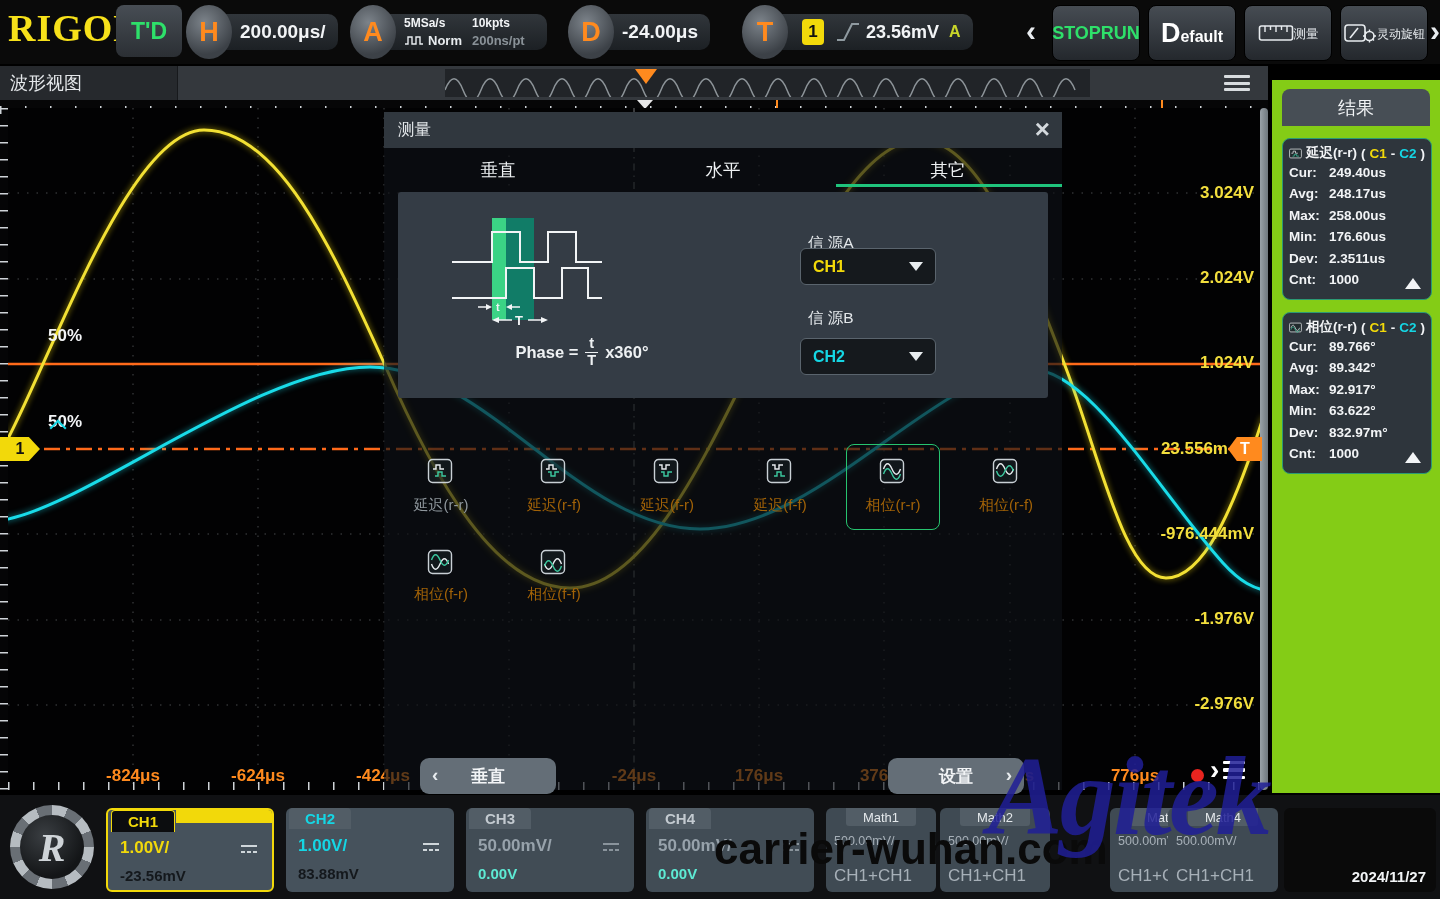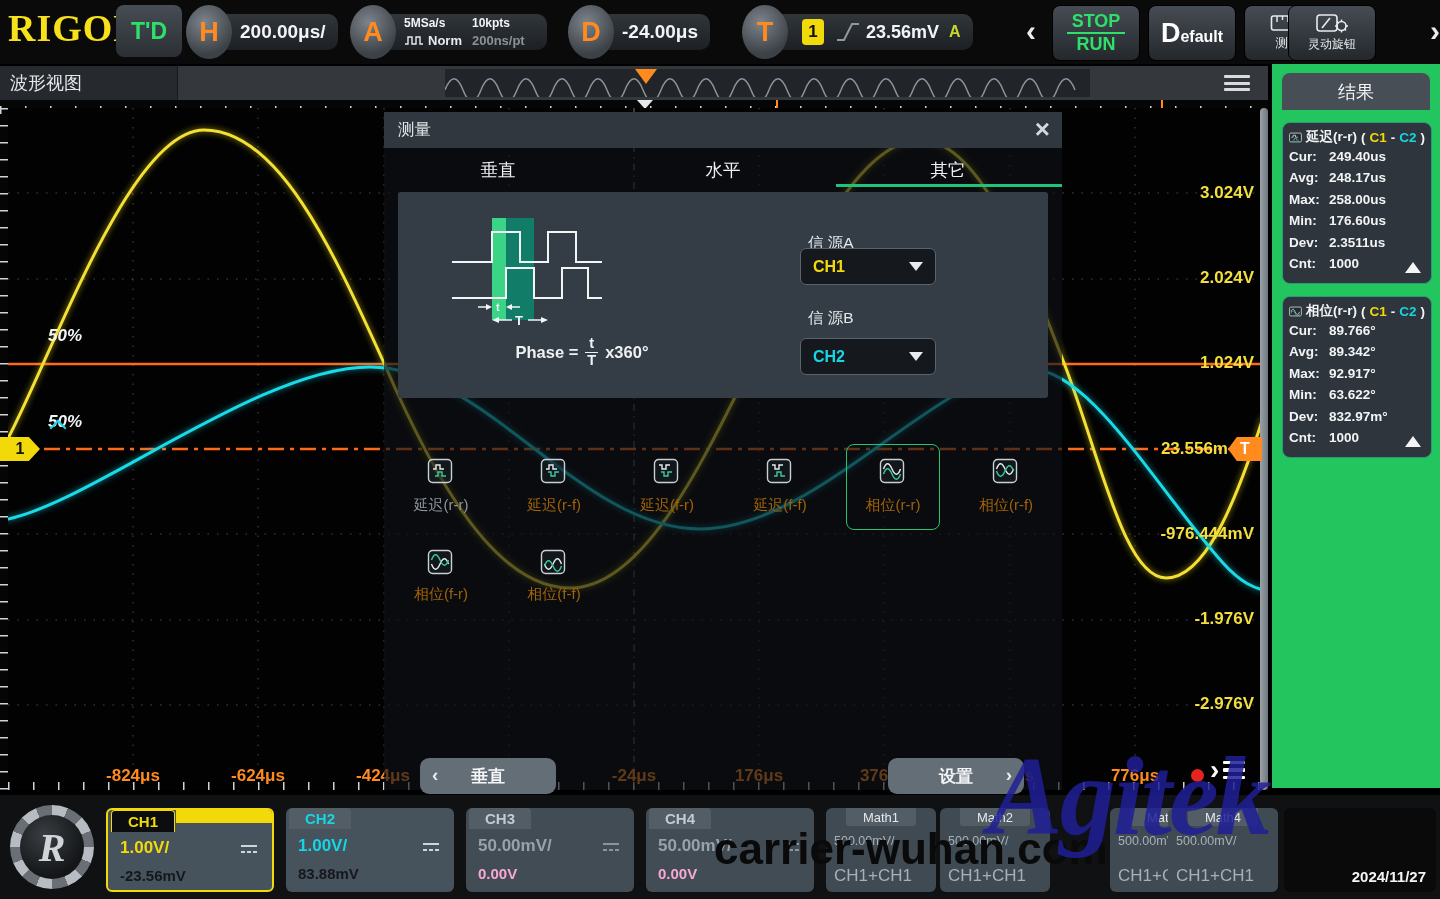--- a/index.html
+++ b/index.html
@@ -22,21 +22,21 @@
   .pval{color:#f2f4f6;font-weight:bold;font-size:19px;white-space:nowrap;}
   .acol{display:flex;flex-direction:column;justify-content:center;gap:3px;margin-right:10px;}
   .acol .r1{color:#f2f4f6;font-weight:bold;font-size:12px;}
   .acol .r2{color:#e8ecef;font-weight:bold;font-size:13px;display:flex;align-items:center;gap:4px;}
   .acol .g2{color:#8a9298;font-weight:bold;font-size:13px;}
   .badge1{width:22px;height:26px;border-radius:4px;background:#f2d90a;color:#111;font-weight:bold;
           font-size:17px;display:flex;align-items:center;justify-content:center;margin:0 6px;}
   .sweepA{color:#c9d62a;font-weight:bold;font-size:16px;margin-left:10px;}
   .navchev{top:14px;color:#e8ecef;font-weight:bold;font-size:30px;line-height:34px;}
   .tbtn{top:5px;width:86px;height:54px;border-radius:8px;background:linear-gradient(#464c53,#24282d);
-        display:flex;flex-direction:column;align-items:center;justify-content:center;border:1px solid #000;}
+        display:flex;flex-direction:row;align-items:center;justify-content:center;border:1px solid #000;}
   .stopl{color:#2ee06a;font-weight:bold;font-size:18px;line-height:19px;}
   .stopdiv{width:58px;height:2px;background:#2ee06a;margin:1px 0;}
   .defa{color:#fff;font-weight:bold;}
   .btxt{color:#e8ecef;font-size:12.5px;margin-top:3px;}
   
   .wavearea{left:0;top:66px;width:1268px;height:724px;background:#050506;}
   .whead{left:0;top:0;width:1268px;height:34px;background:#34383d;}
   .wtab{left:0;top:0;width:178px;height:34px;background:#26292d;color:#e4e7ea;font-size:18px;
         display:flex;align-items:center;padding-left:10px;box-sizing:border-box;border-right:1px solid #17191c;}
   .preview{left:445px;top:3px;width:645px;height:28px;background:#212428;}
@@ -45,37 +45,37 @@
   .hamb{left:1224px;top:9px;width:26px;height:16px;display:flex;flex-direction:column;justify-content:space-between;}
   .hamb div{height:3px;background:#d8dcdf;border-radius:1px;}
   .hruler{left:0;top:34px;width:1268px;height:8px;background:#060607;}
   .rtrig{left:637px;top:34px;width:0;height:0;border-left:8px solid transparent;border-right:8px solid transparent;
          border-top:9px solid #e8e8e8;}
   .otick{top:34px;width:2px;height:8px;background:#ff8a1e;}
   .vruler{left:0;top:42px;width:8px;height:682px;}
   .plot{left:8px;top:42px;}
   .tlabel{top:700px;width:90px;text-align:center;color:#ff8a1e;font-weight:bold;font-size:17px;}
   .vlabel{right:14px;color:#f2de3d;font-weight:bold;font-size:17px;text-align:right;}
-  .pct{color:#f2f4f6;font-weight:bold;font-size:17px;font-style:italic;}
+  .pct{color:#f2f4f6;font-weight:bold;font-size:17px;}
   .ch1mark{left:0;top:371px;width:40px;height:24px;background:#f2d90a;color:#111;font-weight:bold;font-size:16px;
            display:flex;align-items:center;justify-content:center;
            clip-path:polygon(0 0,72% 0,100% 50%,72% 100%,0 100%);}
   .ch2caret{left:52px;top:356px;width:10px;height:10px;border-top:2.5px solid #15d6e4;border-left:2.5px solid #15d6e4;
             transform:rotate(45deg);}
   .tmark{left:1228px;top:371px;width:34px;height:24px;background:#ff8a1e;color:#fff;font-weight:bold;font-size:16px;
          display:flex;align-items:center;justify-content:center;
          clip-path:polygon(100% 0,26% 0,0 50%,26% 100%,100% 100%);}
   .scroll{left:1260px;top:42px;width:8px;height:682px;background:linear-gradient(90deg,#9aa2a8,#6f777d);border-radius:4px;}
   .reddot{left:1191px;top:703px;width:13px;height:13px;border-radius:50%;background:#e8241f;}
   .menuexp{left:1210px;top:688px;width:46px;height:32px;display:flex;align-items:center;gap:4px;}
   .menuexp .gt{color:#fff;font-weight:bold;font-size:28px;line-height:30px;}
   .menuexp .bars{display:flex;flex-direction:column;gap:4px;}
   .menuexp .bars div{width:22px;height:3.5px;background:#fff;border-radius:1px;}
   
-  .respanel{left:1272px;top:64px;width:168px;height:724px;background:#22c55e;}
+  .respanel{left:1272px;top:80px;width:168px;height:724px;background:#84cc16;}
   .reshead{left:10px;top:9px;width:148px;height:37px;background:#474e55;border-radius:8px 8px 0 0;
            display:flex;align-items:center;justify-content:center;color:#f2f4f6;font-size:18px;}
   .rescard{left:10px;width:150px;height:162px;background:#2e353c;border:1.5px solid #2c9a74;border-radius:8px;
            box-sizing:border-box;padding:5px 6px;}
   .rchead{display:flex;align-items:center;gap:4px;font-weight:bold;font-size:13.5px;white-space:nowrap;}
   .rcrow{display:flex;font-size:13.5px;line-height:21.4px;font-weight:bold;}
   .rcrow .k{width:40px;color:#f2f4f6;}
   .rcrow .v{color:#f2f4f6;}
   .cA{color:#f2d90a;} .cB{color:#15d6e4;} .cW{color:#f2f4f6;}
   .triup{position:absolute;right:10px;bottom:10px;width:0;height:0;border-left:8px solid transparent;
@@ -116,21 +116,21 @@
         font-family:"Liberation Serif",serif;font-style:italic;font-weight:900;font-size:40px;}
   .chcard{top:13px;width:168px;height:84px;background:#46525c;border-radius:6px;box-sizing:border-box;}
   .chcard.dimc{background:#414c55;}
   .chtab{position:absolute;left:3px;top:0;width:62px;height:21px;background:#525d66;border-radius:4px 4px 0 0;
          display:flex;align-items:center;justify-content:center;font-weight:bold;font-size:15px;color:#c3cad0;}
   .chsel{border:2.5px solid #f2d90a;}
   .chsel .chtab{background:#0c0d0f;color:#f2d90a;border:1.5px solid #f2d90a;border-bottom:none;}
   .chstrip{position:absolute;left:68px;right:0px;top:0px;height:13px;background:#f2d90a;border-radius:0 4px 0 0;}
   .chscale{position:absolute;left:12px;top:28px;font-weight:bold;font-size:17px;}
   .choff{position:absolute;left:12px;top:57px;font-weight:bold;font-size:15px;color:#14181c;}
-  .choff.dimt{color:#f9a8d4;}
+  .choff.dimt{color:#5eead4;}
   .coup{position:absolute;right:14px;top:33px;}
   .mcard{top:13px;width:110px;height:84px;background:#3f4a53;border-radius:6px;}
   .mtab{position:absolute;left:20px;top:0;width:70px;height:18px;background:#525d66;border-radius:0 0 3px 3px;
         display:flex;align-items:center;justify-content:center;font-size:13px;color:#e4e8eb;}
   .mscale{position:absolute;left:8px;top:26px;font-size:12.5px;color:#a7b0b8;}
   .mexpr{position:absolute;left:8px;top:58px;font-size:17px;color:#a7b0b8;}
   .datebox{left:1284px;top:13px;width:152px;height:84px;background:#0a0a0a;border-radius:6px;}
   .dateval{position:absolute;right:10px;bottom:7px;color:#f2f4f6;font-size:15px;font-weight:bold;}
   
   .wmsite{left:714px;top:824px;font-size:44px;font-weight:600;color:#0a0a0a;z-index:40;white-space:nowrap;}
@@ -205,21 +205,21 @@
     </div>
 
     <div class="ab tbtn" style="left:1244px;">
       <svg width="36" height="18" viewBox="0 0 36 18">
         <rect x="1.5" y="2" width="33" height="14" rx="2" stroke="#e8ecef" stroke-width="1.6" fill="none"></rect>
         <path d="M7 2 V8 M12.5 2 V6 M18 2 V8 M23.5 2 V6 M29 2 V8" stroke="#e8ecef" stroke-width="1.4"></path>
       </svg>
       <span class="btxt">测量</span>
     </div>
 
-    <div class="ab tbtn" style="left:1288px;">
+    <div class="ab tbtn" style="left:1340px;">
       <svg width="34" height="20" viewBox="0 0 34 20">
         <rect x="2" y="2" width="20" height="16" rx="3" stroke="#e8ecef" stroke-width="1.6" fill="none"></rect>
         <path d="M7 15 L15 5" stroke="#e8ecef" stroke-width="1.6"></path>
         <circle cx="26.5" cy="13" r="4.5" stroke="#e8ecef" stroke-width="1.6" fill="none"></circle>
         <path d="M26.5 6.5 V9 M26.5 17 V19.5 M20 13 H22.5 M30.5 13 H33 M22 8.5 L23.7 10.2 M29.3 15.8 L31 17.5" stroke="#e8ecef" stroke-width="1.4"></path>
       </svg>
       <span class="btxt" style="font-size:12px;">灵动旋钮</span>
     </div>
 
     <div class="ab navchev" style="left:1430px;">›</div>

